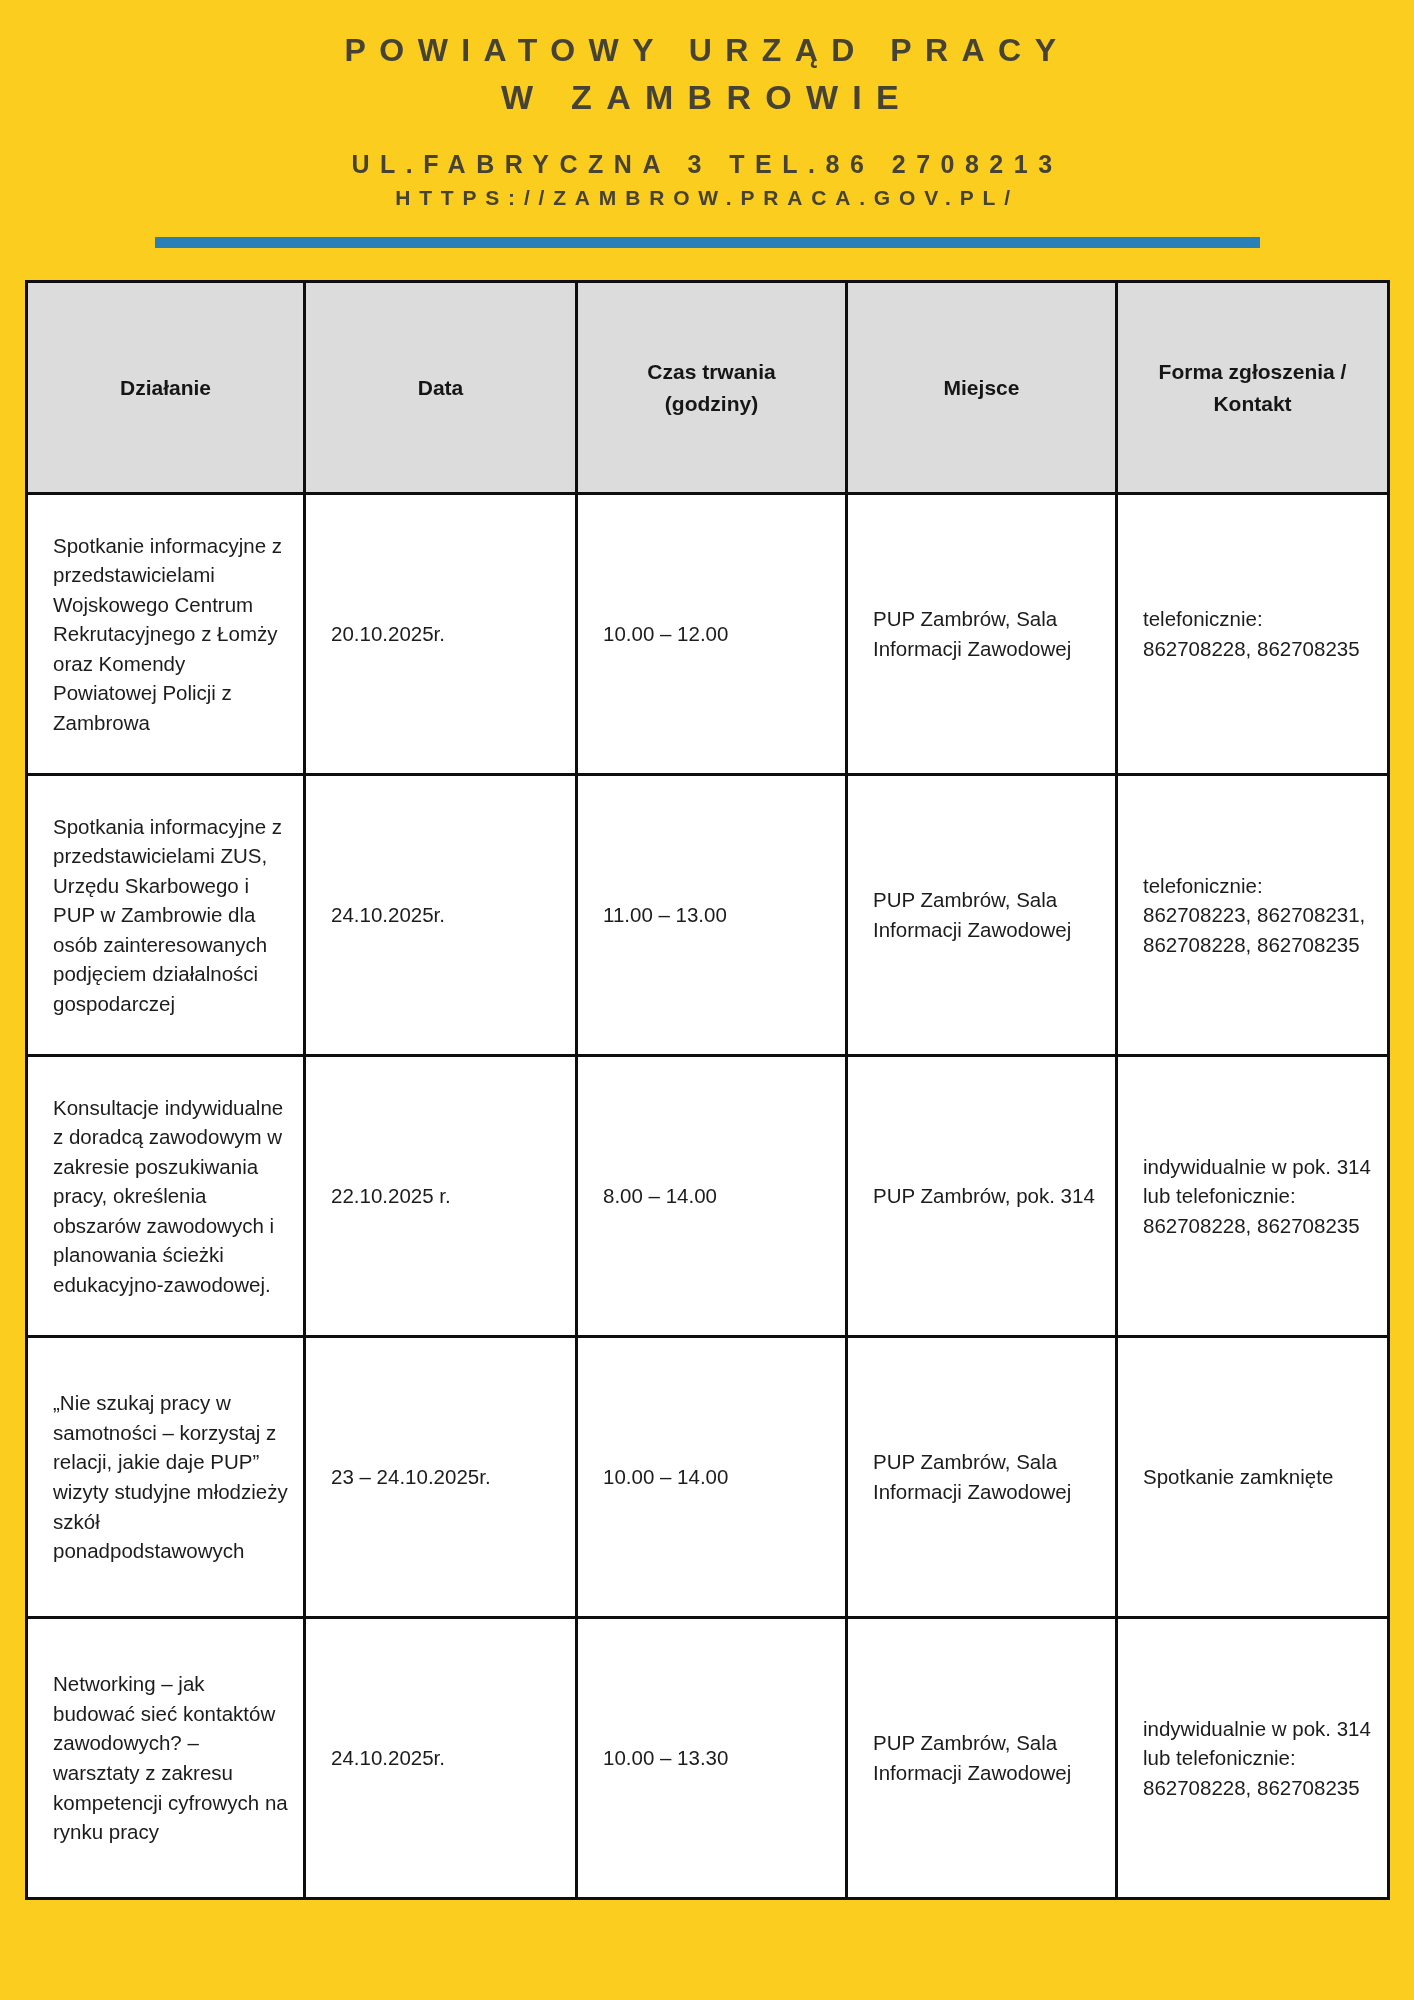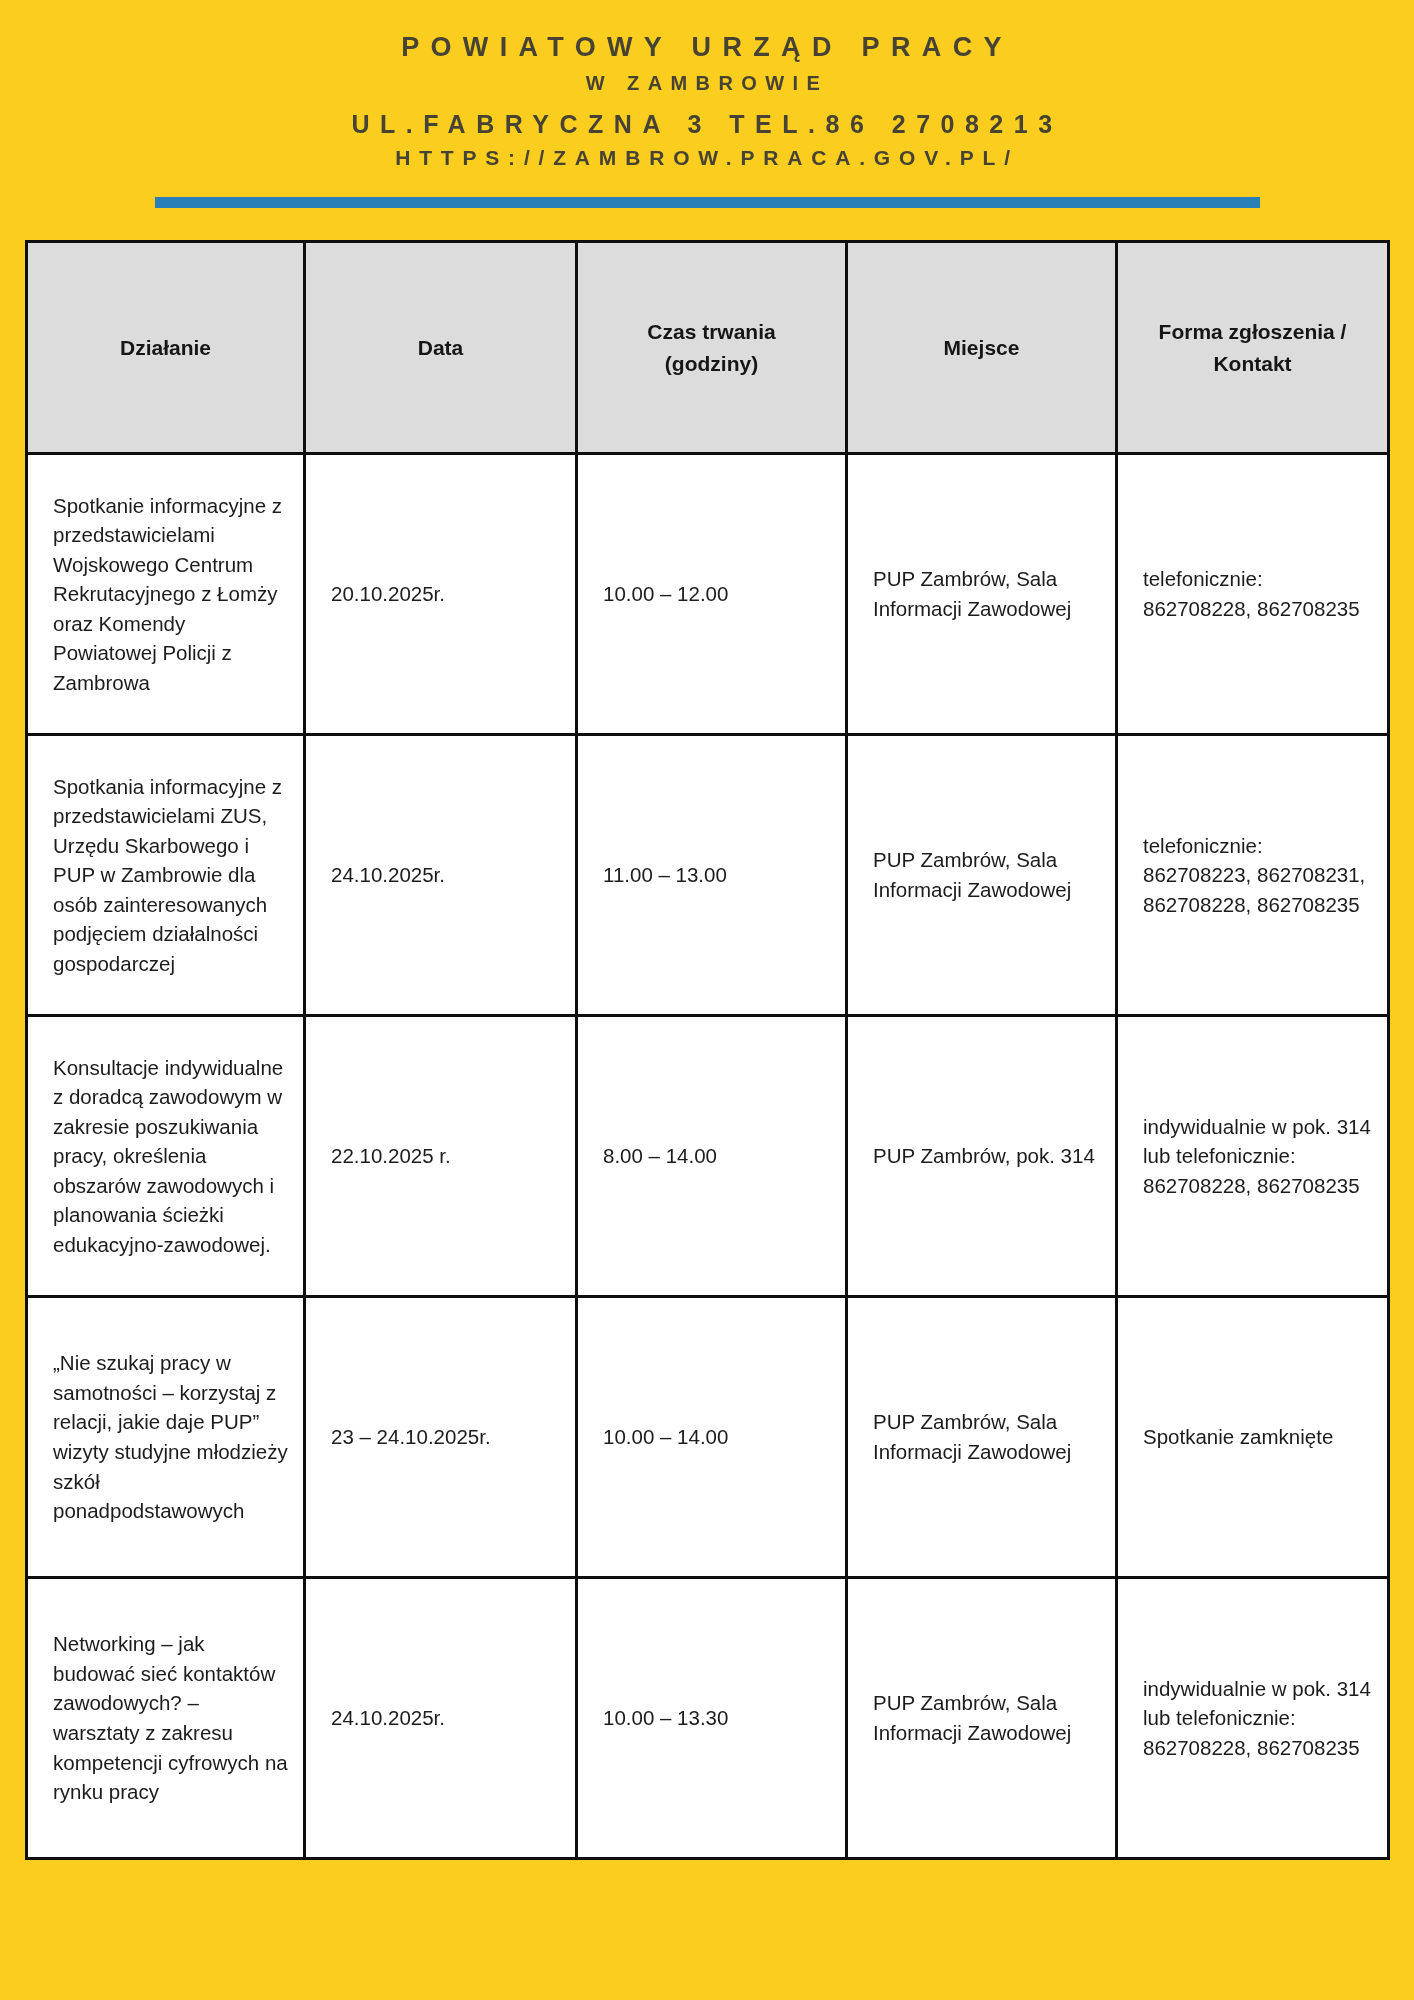--- a/index.html
+++ b/index.html
@@ -16,22 +16,22 @@
   .letterhead {
     padding-top: 32px;
     text-align: center;
     color: #474334;
   }
   .lh-line {
     font-weight: 700;
     letter-spacing: 0.42em;
     white-space: nowrap;
   }
-  .lh-1 { font-size: 27px; margin-bottom: 9px; }
-  .lh-2 { font-size: 20px; margin-bottom: 15px; }
+  .lh-1 { font-size: 32px; margin-bottom: 9px; }
+  .lh-2 { font-size: 34px; margin-bottom: 33px; }
   .lh-3 { font-size: 25px; margin-bottom: 7px; }
   .lh-4 { font-size: 21px; }
   .accent-bar {
     width: 1105px;
     height: 11px;
     background: #2980B9;
     margin: 27px auto 0 auto;
   }
   table.schedule {
     border-collapse: collapse;

